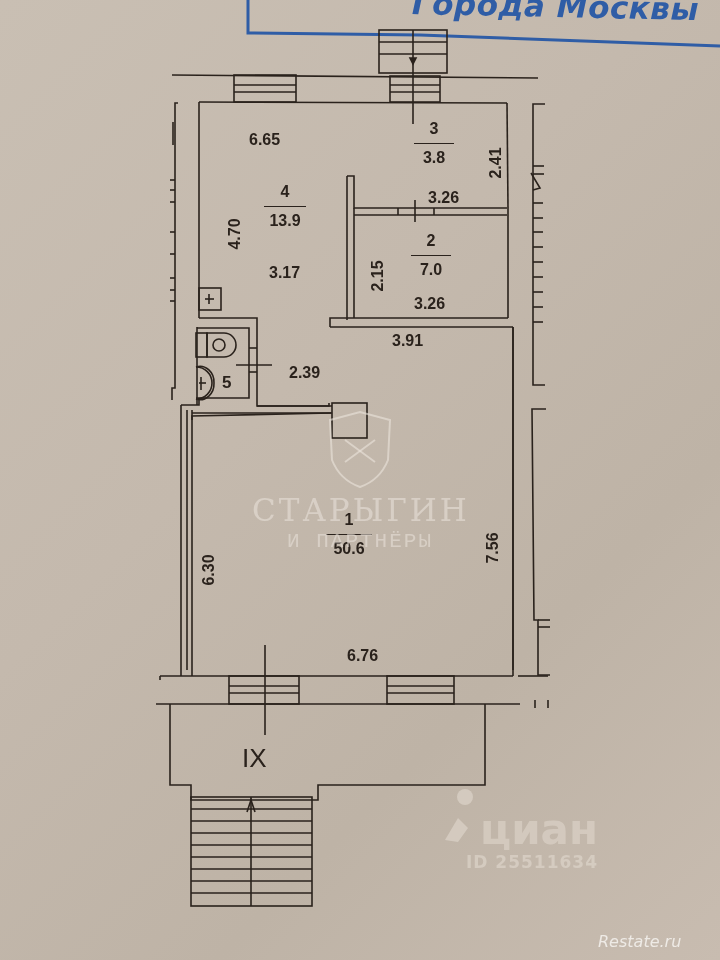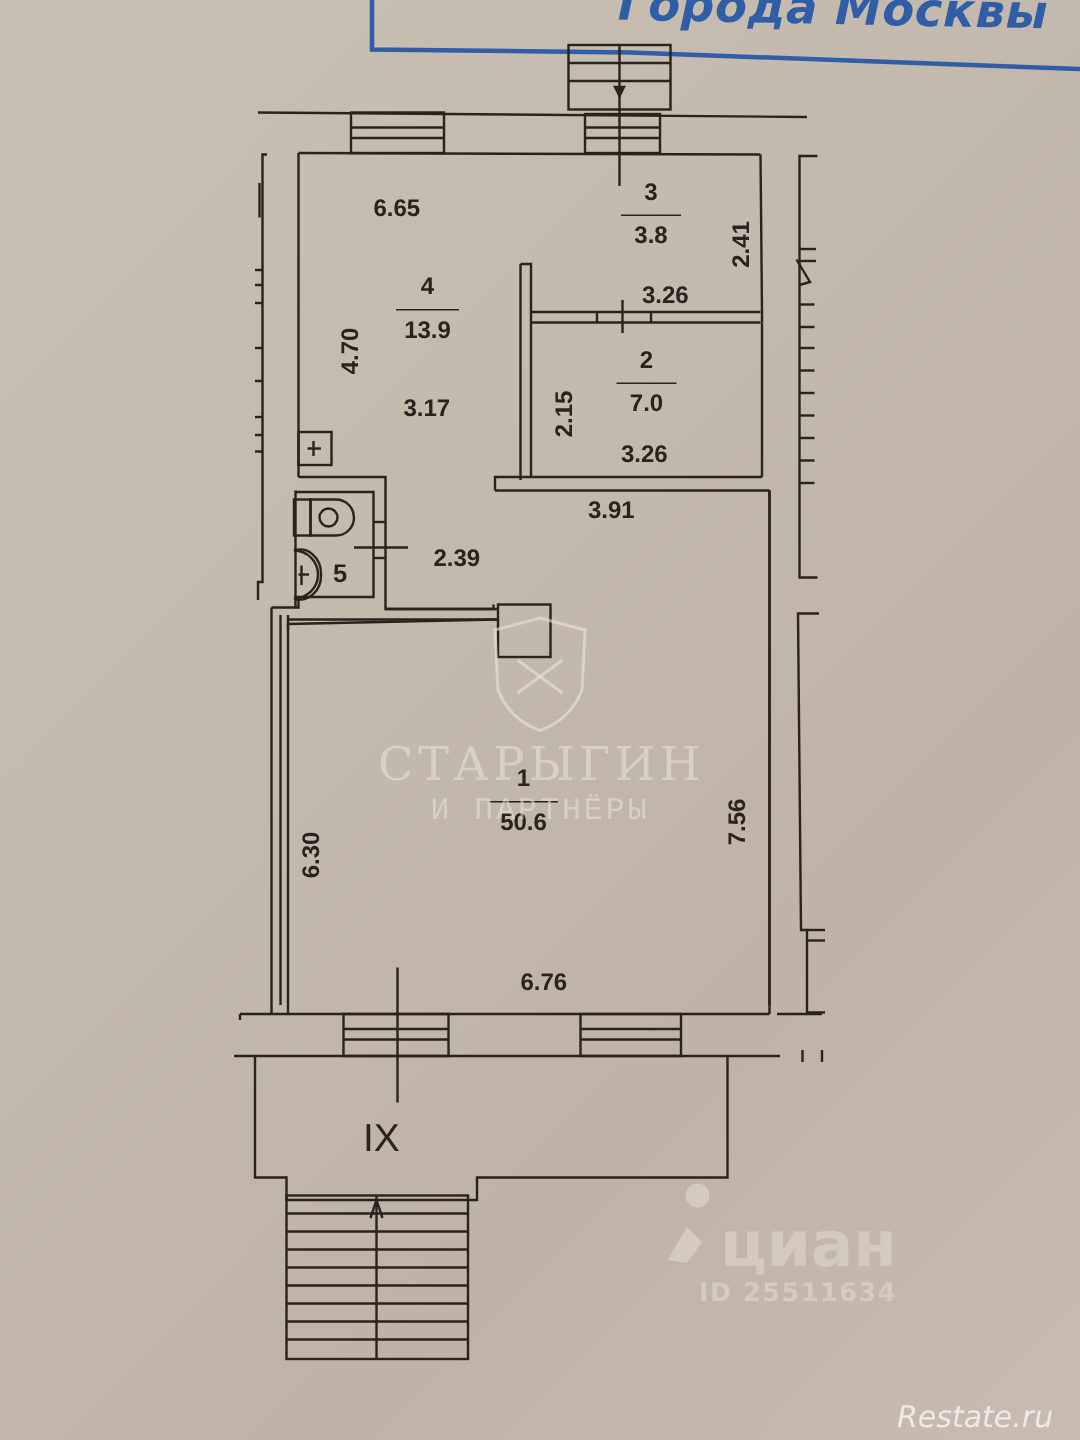--- a/index.html
+++ b/index.html
@@ -19,21 +19,21 @@
   .lbl.v { transform: rotate(-90deg); transform-origin: center; }
   .room-no { position:absolute; font-weight:bold; font-size:17px; color:#2a221c; text-align:center; line-height:1; }
   .frac { position:absolute; text-align:center; color:#2a221c; font-weight:bold; font-size:16px; line-height:1; }
   .frac .num { display:block; padding-bottom:6px; border-bottom:1.5px solid #2a221c; }
   .frac .den { display:block; padding-top:6px; }
   .roman { position:absolute; left:242px; top:743px; font-size:26px; color:#2a221c; font-weight:normal; }
   .wm-star { position:absolute; left:252px; top:492px; font-family:"DejaVu Serif", serif; font-size:31px; color:rgba(235,228,220,0.55); letter-spacing:3px; white-space:nowrap; }
   .wm-star2 { position:absolute; left:287px; top:530px; font-family:Liberation Mono, monospace; font-size:21px; color:rgba(235,228,220,0.55); letter-spacing:2px; white-space:nowrap; }
   .wm-cian { position:absolute; left:480px; top:805px; font-family:"DejaVu Sans", sans-serif; font-weight:bold; font-size:42px; color:rgba(225,216,206,0.55); white-space:nowrap; }
   .wm-id { position:absolute; left:466px; top:852px; font-family:"DejaVu Sans", sans-serif; font-weight:bold; font-size:17px; color:rgba(225,216,206,0.6); letter-spacing:1px; white-space:nowrap; }
-  .wm-restate { position:absolute; left:598px; top:932px; font-family:"DejaVu Sans", sans-serif; font-style:italic; font-size:20px; color:rgba(245,242,238,0.85); white-space:nowrap; }
+  .wm-restate { position:absolute; left:598px; top:932px; font-family:"DejaVu Sans", sans-serif; font-style:italic; font-size:16px; color:rgba(245,242,238,0.85); white-space:nowrap; }
 </style>
 </head>
 <body>
 
 <div id="plan">
   <svg width="720" height="960" viewBox="0 0 720 960" style="position:absolute;left:0;top:0">
 
     <g stroke="#2f5da6" stroke-width="3" fill="none">
       <polyline points="248,0 248,33 420,35 720,46"></polyline>
     </g>

